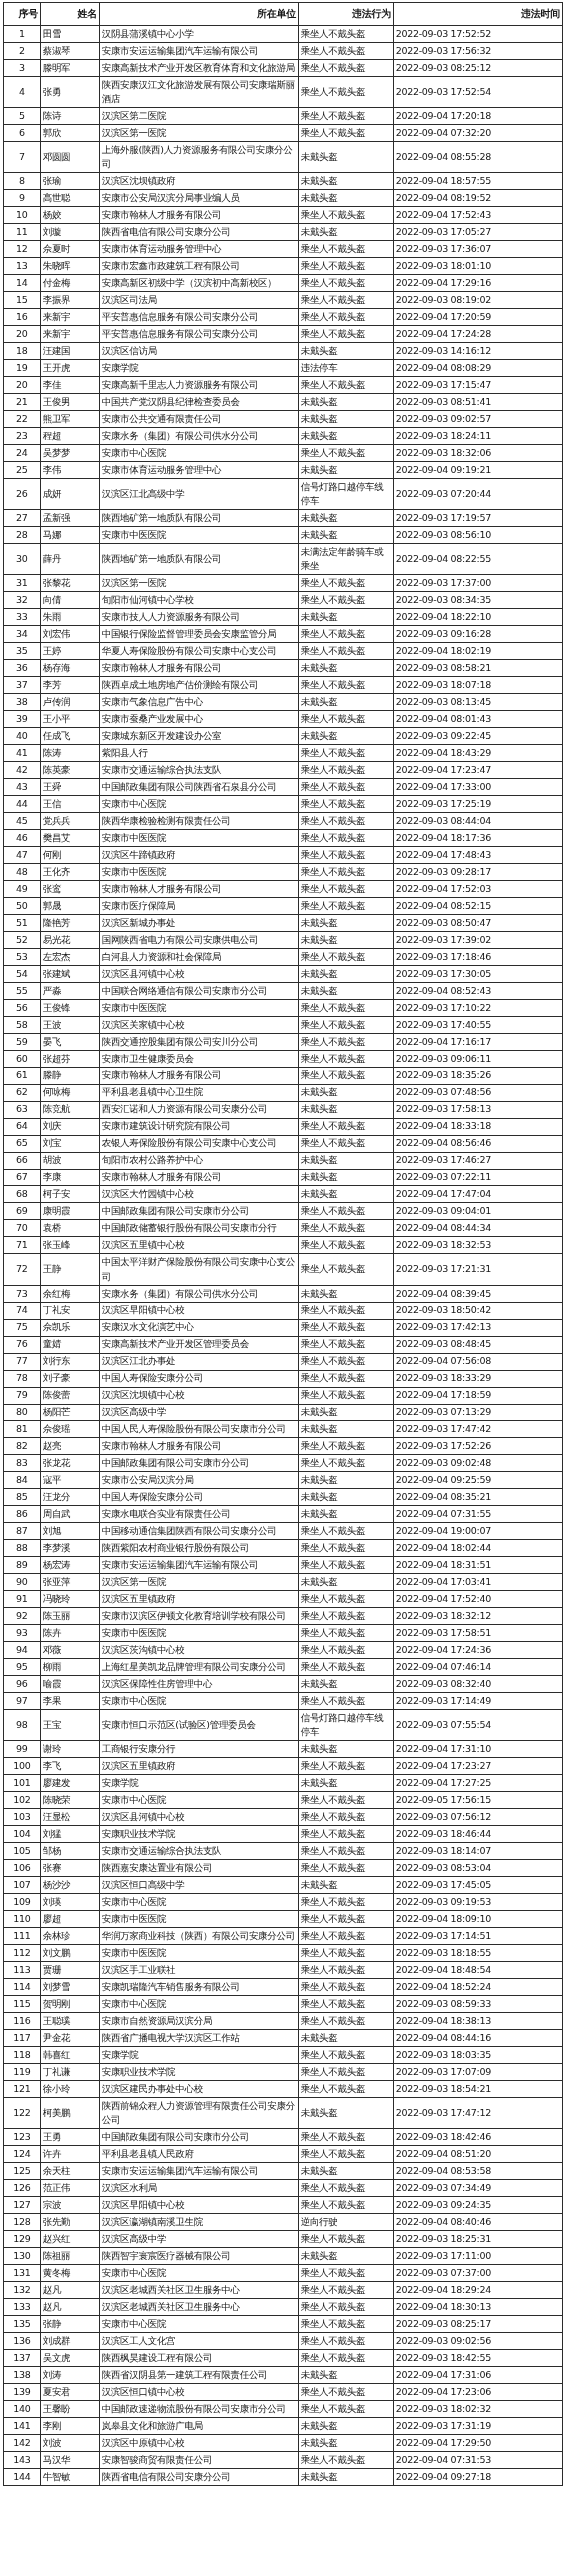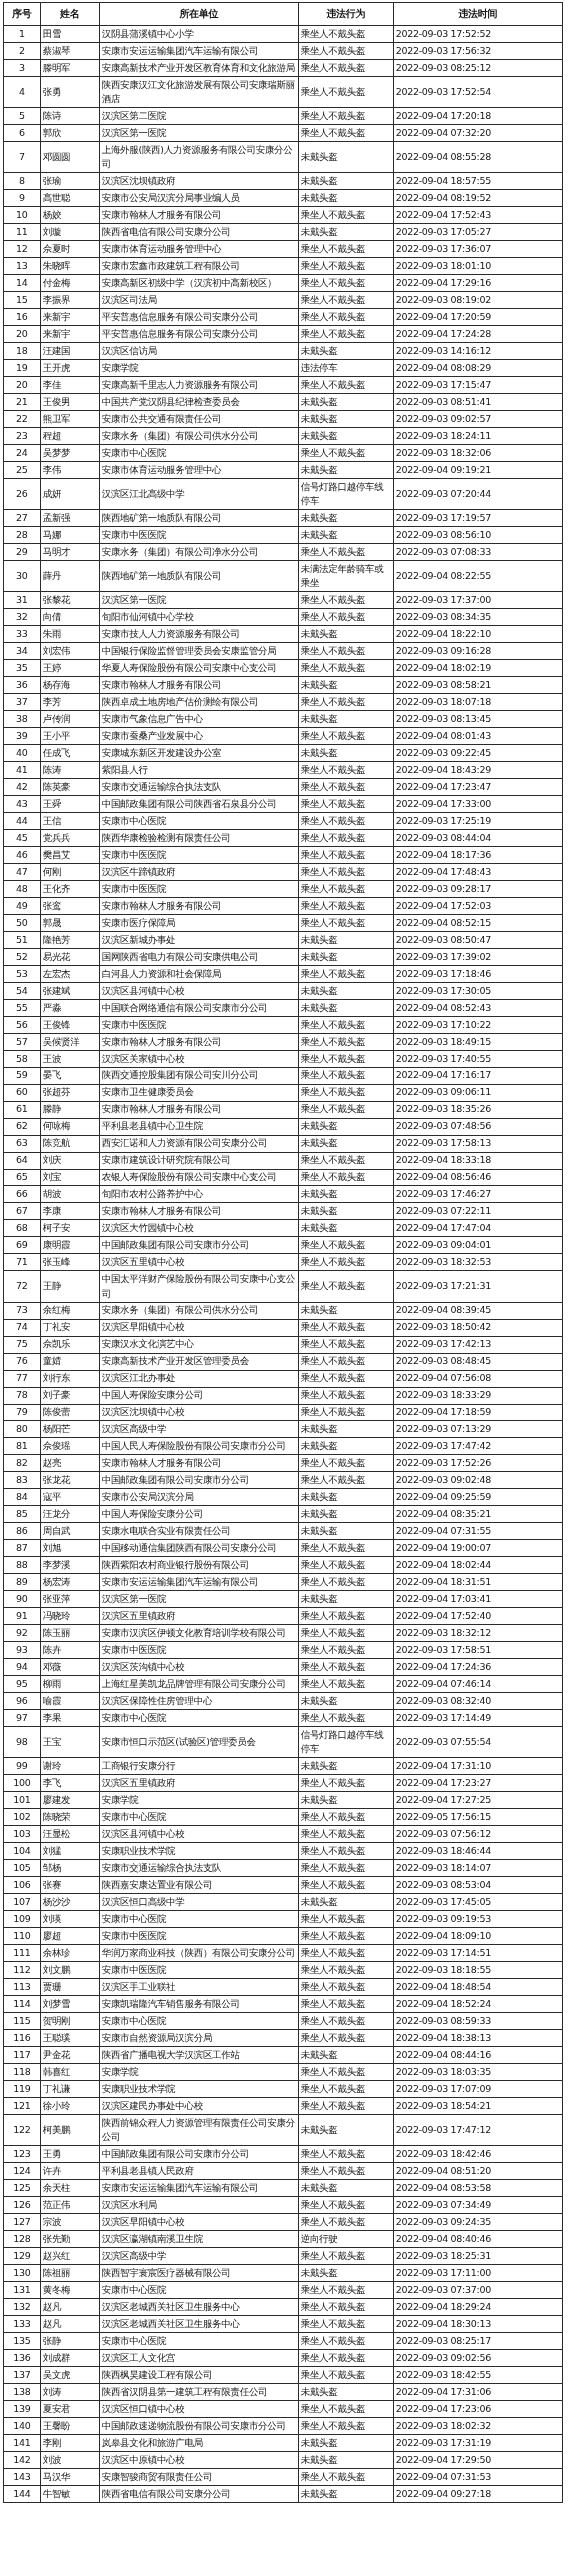--- a/index.html
+++ b/index.html
@@ -12,21 +12,21 @@
     line-height:14.2px;
     padding:0.9px 1.9px;
     letter-spacing:-0.3px;
     vertical-align:middle;
     word-break:break-all;
     color:#151515;
   }
   table.viol th{
     font-weight:bold;
     font-size:10px;
-    text-align:center;
+    text-align:right;
     padding:3.8px 1.9px;
     background:#fff;
   }
   col.c-no{width:37px;}
   col.c-name{width:59px;}
   col.c-unit{width:199px;}
   col.c-violation{width:95px;}
   col.c-time{width:169px;}
   td.no{text-align:center;}
   th.h-no{text-align:left;padding-left:5.7px;}
@@ -244,27 +244,20 @@
           <td class="time">2022-09-03 17:19:57</td>
         </tr>
         <tr>
           <td class="no">28</td>
           <td class="name">马娜</td>
           <td class="unit">安康市中医医院</td>
           <td class="violation">未戴头盔</td>
           <td class="time">2022-09-03 08:56:10</td>
         </tr>
         <tr>
-          <td class="no">29</td>
-          <td class="name">马明才</td>
-          <td class="unit">安康水务（集团）有限公司净水分公司</td>
-          <td class="violation">乘坐人不戴头盔</td>
-          <td class="time">2022-09-03 07:08:33</td>
-        </tr>
-        <tr>
           <td class="no">30</td>
           <td class="name">薛丹</td>
           <td class="unit">陕西地矿第一地质队有限公司</td>
           <td class="violation">未满法定年龄骑车或乘坐</td>
           <td class="time">2022-09-04 08:22:55</td>
         </tr>
         <tr>
           <td class="no">31</td>
           <td class="name">张黎花</td>
           <td class="unit">汉滨区第一医院</td>
@@ -440,27 +433,20 @@
           <td class="time">2022-09-04 08:52:43</td>
         </tr>
         <tr>
           <td class="no">56</td>
           <td class="name">王俊锋</td>
           <td class="unit">安康市中医医院</td>
           <td class="violation">乘坐人不戴头盔</td>
           <td class="time">2022-09-03 17:10:22</td>
         </tr>
         <tr>
-          <td class="no">57</td>
-          <td class="name">吴候贤洋</td>
-          <td class="unit">安康市翰林人才服务有限公司</td>
-          <td class="violation">乘坐人不戴头盔</td>
-          <td class="time">2022-09-03 18:49:15</td>
-        </tr>
-        <tr>
           <td class="no">58</td>
           <td class="name">王波</td>
           <td class="unit">汉滨区关家镇中心校</td>
           <td class="violation">乘坐人不戴头盔</td>
           <td class="time">2022-09-03 17:40:55</td>
         </tr>
         <tr>
           <td class="no">59</td>
           <td class="name">晏飞</td>
           <td class="unit">陕西交通控股集团有限公司安川分公司</td>
@@ -529,20 +515,27 @@
           <td class="unit">汉滨区大竹园镇中心校</td>
           <td class="violation">未戴头盔</td>
           <td class="time">2022-09-04 17:47:04</td>
         </tr>
         <tr>
           <td class="no">69</td>
           <td class="name">康明霞</td>
           <td class="unit">中国邮政集团有限公司安康市分公司</td>
           <td class="violation">乘坐人不戴头盔</td>
           <td class="time">2022-09-03 09:04:01</td>
+        </tr>
+        <tr>
+          <td class="no">70</td>
+          <td class="name">袁桥</td>
+          <td class="unit">中国邮政储蓄银行股份有限公司安康市分行</td>
+          <td class="violation">乘坐人不戴头盔</td>
+          <td class="time">2022-09-04 08:44:34</td>
         </tr>
         <tr>
           <td class="no">71</td>
           <td class="name">张玉峰</td>
           <td class="unit">汉滨区五里镇中心校</td>
           <td class="violation">乘坐人不戴头盔</td>
           <td class="time">2022-09-03 18:32:53</td>
         </tr>
         <tr>
           <td class="no">72</td>

